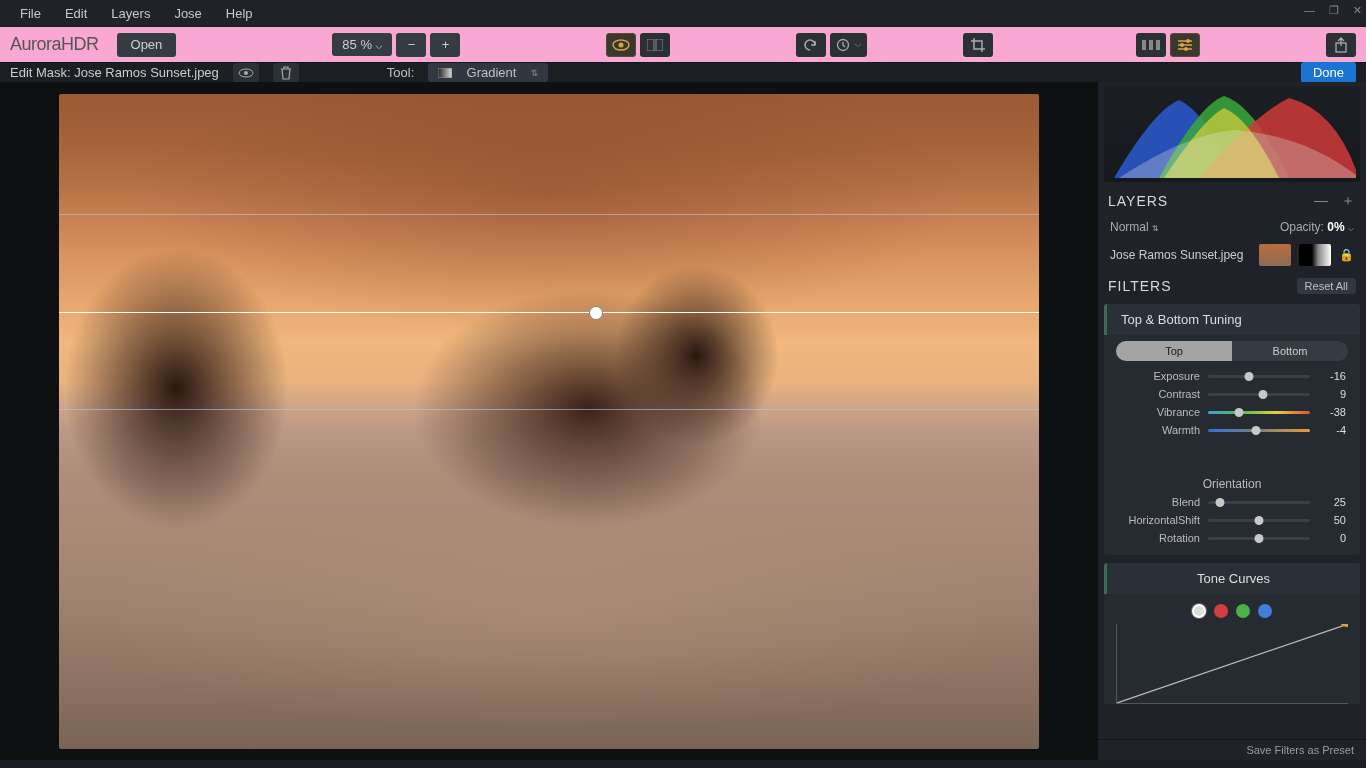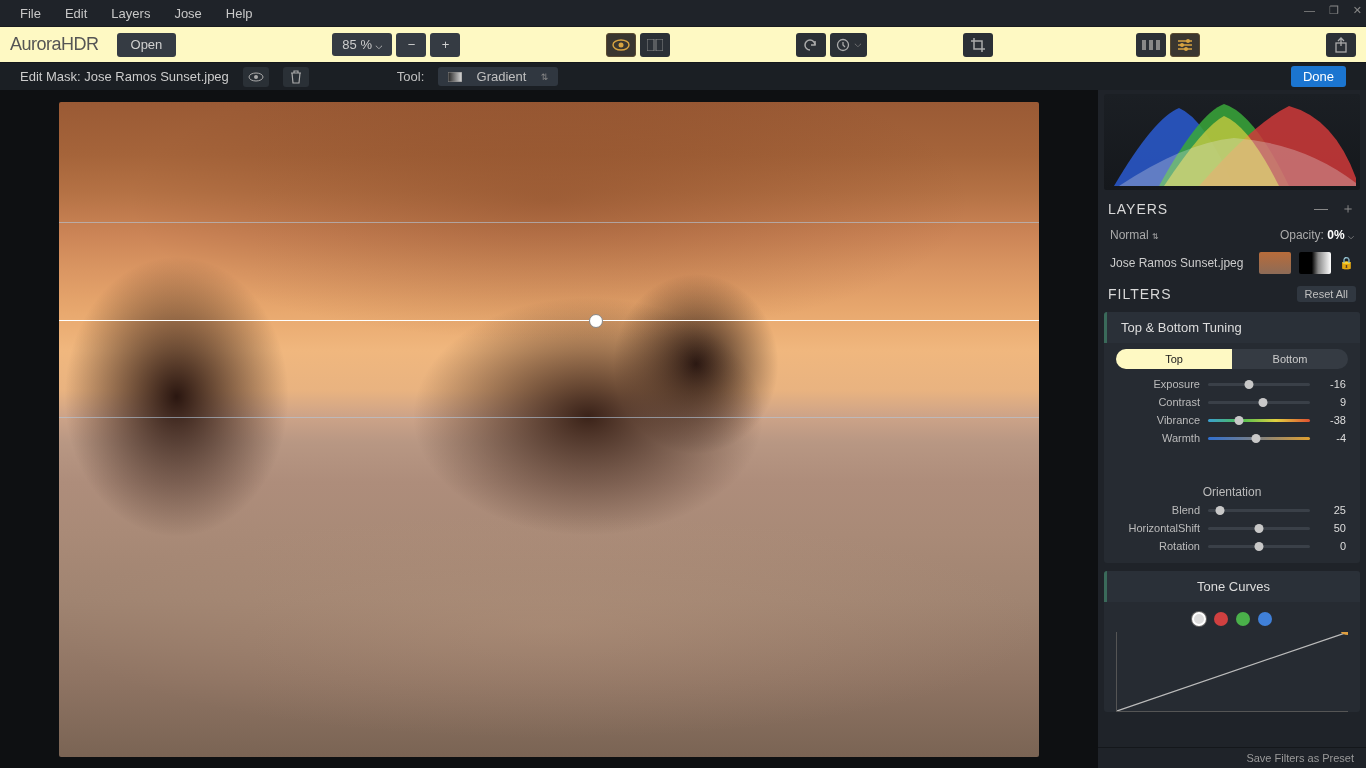--- a/index.html
+++ b/index.html
@@ -5,32 +5,32 @@
 * { margin: 0; padding: 0; box-sizing: border-box; font-family: -apple-system, "Segoe UI", Arial, sans-serif; }
 body { width: 1366px; height: 768px; background: #1a1e23; color: #c0c0c0; overflow: hidden; font-size: 13px; }
 
 
 .menubar { height: 26px; background: #1f2329; display: flex; align-items: center; padding: 0 8px; position: relative; }
 .menubar .menu-item { padding: 4px 12px; color: #c8c8c8; cursor: pointer; }
 .win-controls { position: absolute; right: 4px; top: 4px; display: flex; gap: 14px; }
 .win-controls span { color: #888; cursor: pointer; font-size: 11px; }
 
 
-.toolbar { height: 36px; background: #fef9c3; display: flex; align-items: center; padding: 0 10px; gap: 8px; border-top: 1px solid #181b1f; }
+.toolbar { height: 36px; background: #f9a8d4; display: flex; align-items: center; padding: 0 10px; gap: 8px; border-top: 1px solid #181b1f; }
 .app-title { color: #555; font-size: 18px; margin-right: 10px; letter-spacing: -0.5px; font-weight: 300; }
 .btn { background: #353b43; border-radius: 3px; padding: 4px 14px; color: #d0d0d0; cursor: pointer; display: inline-flex; align-items: center; justify-content: center; height: 24px; }
 .btn-sq { width: 30px; padding: 0; }
 .btn-dark { background: #2b3036; }
 .btn-orange { background: #3a3630; border: 1px solid #5a4a30; }
 .spacer { flex: 1; }
 .zoom-group, .group { display: flex; gap: 4px; align-items: center; }
 .zoom-label { background: #353b43; border-radius: 3px; padding: 4px 10px; color: #ccc; }
 
 
-.subtoolbar { height: 28px; background: #1b1f24; display: flex; align-items: center; padding: 0 20px; gap: 14px; border-top: 1px solid #14171b; }
+.subtoolbar { height: 20px; background: #1b1f24; display: flex; align-items: center; padding: 0 10px; gap: 14px; border-top: 1px solid #14171b; }
 .subtoolbar .mask-label { color: #ccc; }
 .subtoolbar .done-btn { margin-left: auto; background: #1b75d0; color: #fff; border-radius: 3px; padding: 3px 12px; cursor: pointer; }
 .tool-dropdown { background: #303740; border-radius: 3px; padding: 2px 10px; display: flex; gap: 8px; align-items: center; width: 120px; justify-content: space-between; }
 .sb-icon { background: #2a3036; border-radius: 3px; width: 26px; height: 20px; display:flex; align-items:center; justify-content:center; cursor:pointer;}
 
 
 .main { display: flex; height: 678px; }
 .canvas-area { flex: 1; background: #0e1012; display: flex; align-items: center; justify-content: center; position: relative; padding: 12px 30px; }
 .canvas-img { width: 980px; height: 655px; position: relative; border-radius: 2px; overflow: hidden;
   background:
@@ -67,21 +67,21 @@
 .layer-thumb.mask { background: linear-gradient(90deg,#000 0%, #000 40%, #888 60%, #fff 100%);}
 .lock { color:#555; margin-left:auto; }
 
 .filters-hdr { display:flex; justify-content:space-between; align-items:center; padding:6px 10px;text-align:right; }
 .reset-all { background:#303740; border-radius:3px; padding:2px 8px; font-size:11px; cursor:pointer;}
 
 .filter-group { background:#262b32; margin:4px 6px; border-radius:3px; padding-bottom:8px; }
 .filter-group .fg-title { padding:8px 14px; color:#ddd; font-size:13px; border-left:3px solid #3a6a5a; margin-bottom:6px; background:#2a3038; border-radius:3px 3px 0 0;}
 .tab-row { display:flex; margin:6px 12px; border-radius:10px; overflow:hidden; background:#353b43; height:20px; font-size:11px;}
 .tab-row .tab { flex:1; text-align:center; line-height:20px; color:#ccc; cursor:pointer;}
-.tab-row .tab.active { background:#fef9c3; color:#1a1a1a;}
+.tab-row .tab.active { background:#a3a3a3; color:#1a1a1a;}
 .slider-row { display:flex; align-items:center; padding:3px 14px; gap:8px; font-size:11px;}
 .slider-row .sl-label { width:82px; text-align:right; color:#bbb;}
 .slider-row .sl-track { flex:1; height:3px; background:#3a4048; border-radius:2px; position:relative;}
 .slider-row .sl-track.grad-red { background: linear-gradient(90deg,#3aa0d0,#50c050,#e0d040,#e05030);}
 .slider-row .sl-track.grad-warm { background: linear-gradient(90deg,#3070d0,#808080,#e0a030);}
 .slider-row .sl-thumb { position:absolute; width:9px; height:9px; background:#c8c8c8; border-radius:50%; top:-3px; transform:translateX(-50%);}
 .slider-row .sl-val { width:28px; text-align:right; color:#ddd;}
 .subhdr { text-align:center; color:#bbb; font-size:12px; padding:6px 0 2px;margin-top:32px;}
 
 .tone-curve { background:#262b32; margin:4px 6px; border-radius:3px;text-align:center;}

